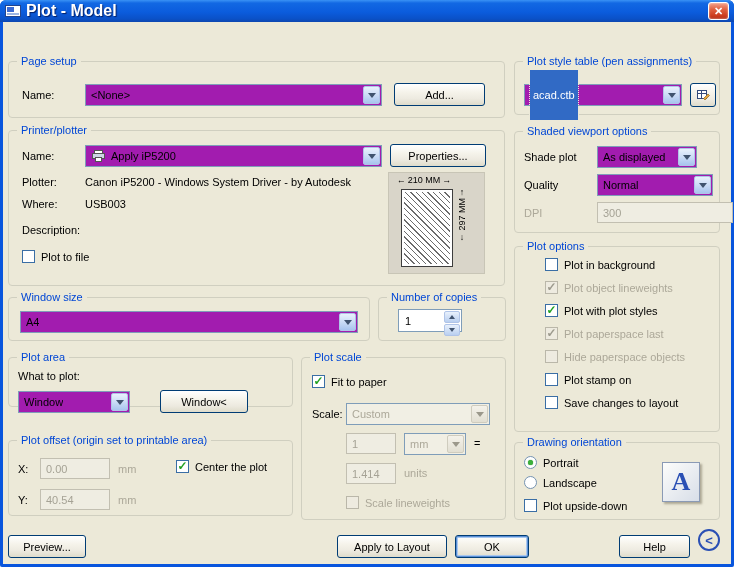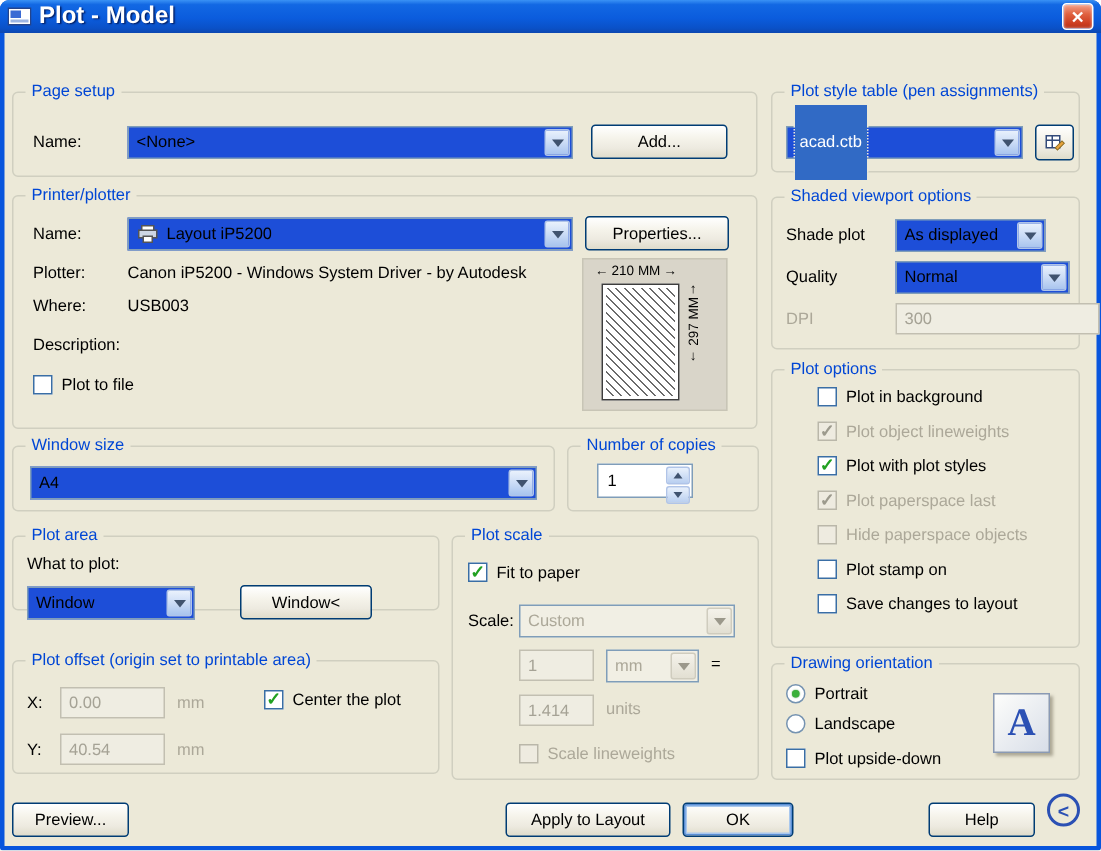--- a/index.html
+++ b/index.html
@@ -13,21 +13,21 @@
   .ttext { color:#fff; font-weight:bold; font-size:16px; text-shadow:1px 1px 1px rgba(0,20,80,.85); }
   .closebtn { margin-left:auto; width:21px; height:18px; border:1px solid #fff; border-radius:3px;
     background:linear-gradient(180deg,#F3A28B 0%,#E06140 40%,#CC3C1F 80%,#B3321A 100%);
     color:#fff; display:flex; align-items:center; justify-content:center; font-size:11px; font-weight:bold;
     box-shadow:inset 0 0 2px rgba(255,255,255,.7); cursor:default; }
   .group { position:absolute; border:1px solid #D0CFC0; border-radius:4px; }
   .legend { position:absolute; top:-7px; left:8px; background:#ECE9D8; padding:0 4px;
     color:#0046D5; white-space:nowrap; }
   .lbl { position:absolute; white-space:nowrap; }
   .gray { color:#ACA899; }
-  .combo { position:absolute; height:22px; background:#1d4ed8; border:1px solid #7F9DB9;
+  .combo { position:absolute; height:22px; background:#a21caf; border:1px solid #7F9DB9;
     display:flex; align-items:center; padding:0 20px 0 5px; }
   .combo .cval { white-space:nowrap; overflow:hidden; }
   .combo .arrow { position:absolute; top:1px; right:1px; bottom:1px; width:17px;
     background:linear-gradient(180deg,#E9F1FC 0%,#CBDCF6 50%,#A8C4EE 100%);
     border:1px solid #B0C4E8; border-radius:2px; display:flex; align-items:center; justify-content:center; }
   .combo .arrow::after { content:""; border:4px solid transparent; border-top:5px solid #40536F; margin-top:5px; }
   .combo.disabled { background:#F1EFE4; color:#ACA899; }
   .combo.disabled .arrow { background:linear-gradient(180deg,#F4F2EA,#E2DFD2); border-color:#CFCCBE; }
   .combo.disabled .arrow::after { border-top-color:#9B988B; }
   .combo.focused .cval { background:#316AC5; color:#fff; outline:1px dotted #ECE9D8; padding:19px 3px; }
@@ -111,21 +111,21 @@
   </div>
   <span class="lbl" style="left:22px;top:150px">Name:</span>
   <div class="combo" style="left:85px;top:145px;width:297px">
     <span style="display:flex;margin-right:5px">
       <svg width="15" height="12" viewBox="0 0 15 12">
           <rect x="3.5" y="0.5" width="8" height="4" fill="#fff" stroke="#555"></rect>
           <rect x="1.5" y="3.5" width="12" height="5" fill="#cdd6e4" stroke="#555"></rect>
           <rect x="4.5" y="7.5" width="6" height="4" fill="#fff" stroke="#555"></rect>
         </svg>
     </span>
-    <span class="cval">Layout iP5200</span>
+    <span class="cval">Apply iP5200</span>
     <span class="arrow"></span>
   </div>
   <button class="btn" style="left:390px;top:144px;width:96px">Properties...</button>
   <span class="lbl" style="left:22px;top:176px">Plotter:</span>
   <span class="lbl" style="left:85px;top:176px">Canon iP5200 - Windows System Driver - by Autodesk</span>
   <span class="lbl" style="left:22px;top:198px">Where:</span>
   <span class="lbl" style="left:85px;top:198px">USB003</span>
   <span class="lbl" style="left:22px;top:224px">Description:</span>
   <div class="cb" style="left:22px;top:250px">
     <span class="box"></span>

